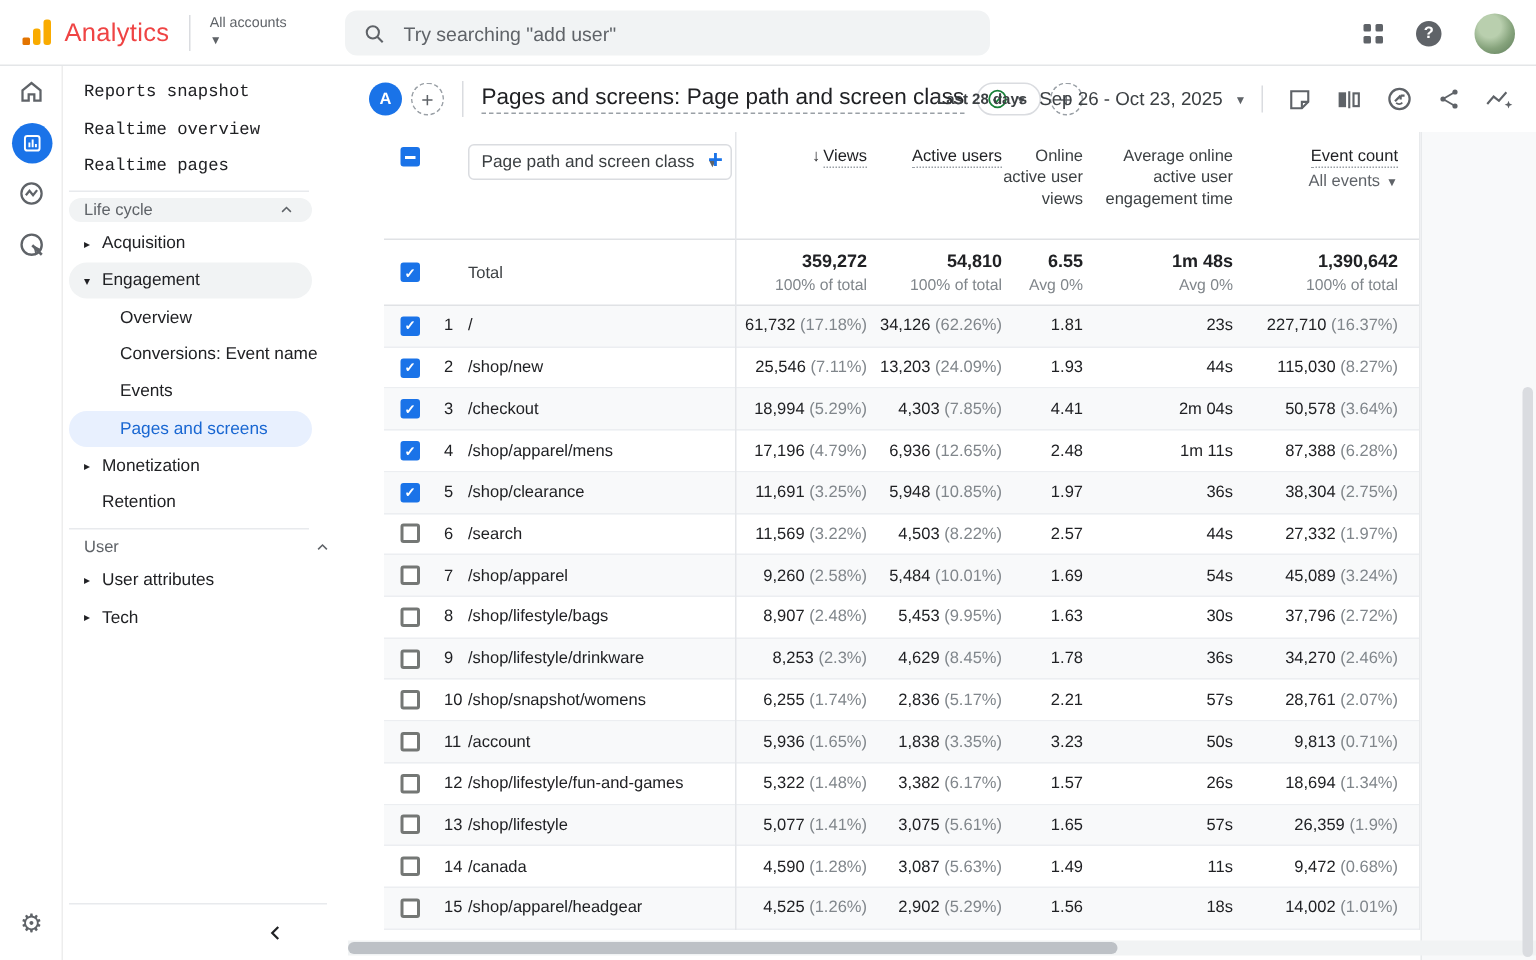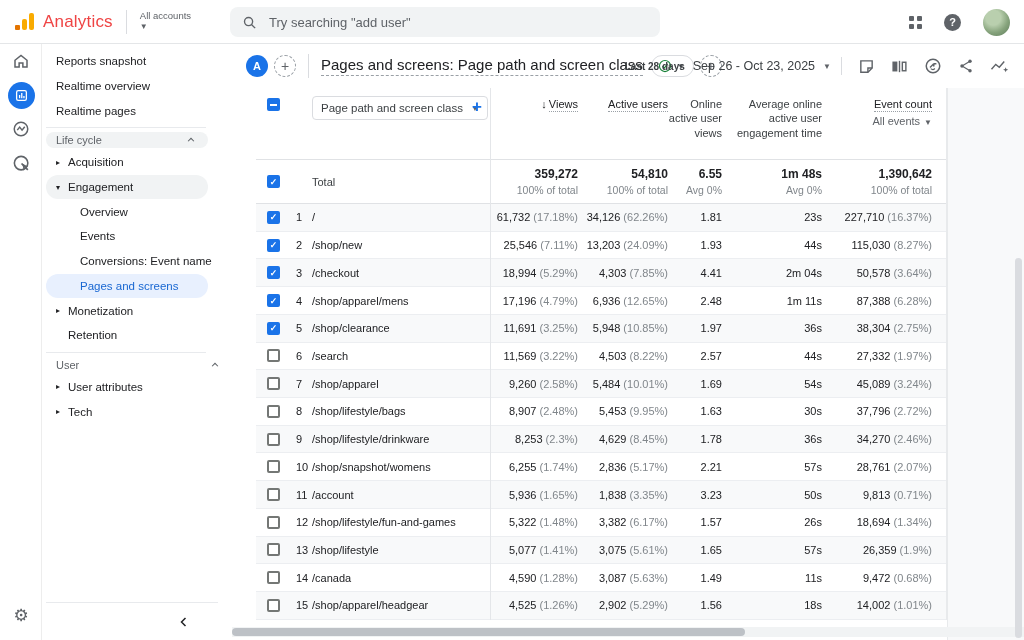--- a/index.html
+++ b/index.html
@@ -35,21 +35,21 @@
           border-right:1px solid #ededed; z-index:20; }
   .rail .ric { width:42px; height:34px; display:flex; align-items:center; justify-content:center; cursor:pointer; }
   .rail .active-circle { width:27px; height:27px; border-radius:50%; background:#1a73e8;
           display:flex; align-items:center; justify-content:center; }
   .rail .gear { position:absolute; bottom:14px; left:0; width:42px; display:flex; justify-content:center;
           font-size:17px; color:#5f6368; cursor:pointer; }
 
   
   .sidebar { position:absolute; left:42px; top:44px; width:190px; bottom:0; background:#fff; padding-top:5px; }
   .snav-item { display:flex; align-items:center; height:24.7px; font-size:11.5px; color:#202124; cursor:pointer; }
-  .snav-item.link  { padding-left:14px; }
+  .snav-item.link  { padding-left:14px;font-family:Liberation Mono, monospace; }
   .snav-item.link2 { padding-left:26px; }
   .snav-item.child { padding-left:38px; }
   .snav-item.parent { padding-left:14px; }
   .snav-item .arrow { width:12px; font-size:8px; color:#202124; }
   .snav-item.section { height:16px; font-size:11px; color:#5f6368; padding:0 12px 0 14px; margin:2px 0; }
   .snav-item.section.pill { background:#f1f3f4; border-radius:14px; margin:2px 24px 2px 4px; padding-left:10px; }
   .snav-item.section .chev { margin-left:auto; display:flex; }
   .snav-item.selected { background:#f1f3f4; border-radius:14px; margin-right:24px; margin-left:4px; padding-left:10px; }
   .snav-item.active { background:#e8f0fe; color:#1967d2; border-radius:14px; margin-right:24px; margin-left:4px; padding-left:34px; }
   .snav-div { border-top:1px solid #e8eaed; margin:4px 26px 4px 4px; }
@@ -222,24 +222,24 @@
           <span>Acquisition</span>
         </div>
         <div class="snav-item parent selected">
           <span class="arrow">▾</span>
           <span>Engagement</span>
         </div>
         <div class="snav-item child">
           <span>Overview</span>
         </div>
         <div class="snav-item child">
+          <span>Conversions: Event name</span>
+        </div>
+        <div class="snav-item child">
           <span>Events</span>
-        </div>
-        <div class="snav-item child">
-          <span>Conversions: Event name</span>
         </div>
         <div class="snav-item child active">
           <span>Pages and screens</span>
         </div>
         <div class="snav-item parent">
           <span class="arrow">▸</span>
           <span>Monetization</span>
         </div>
         <div class="snav-item link2">
           <span>Retention</span>

